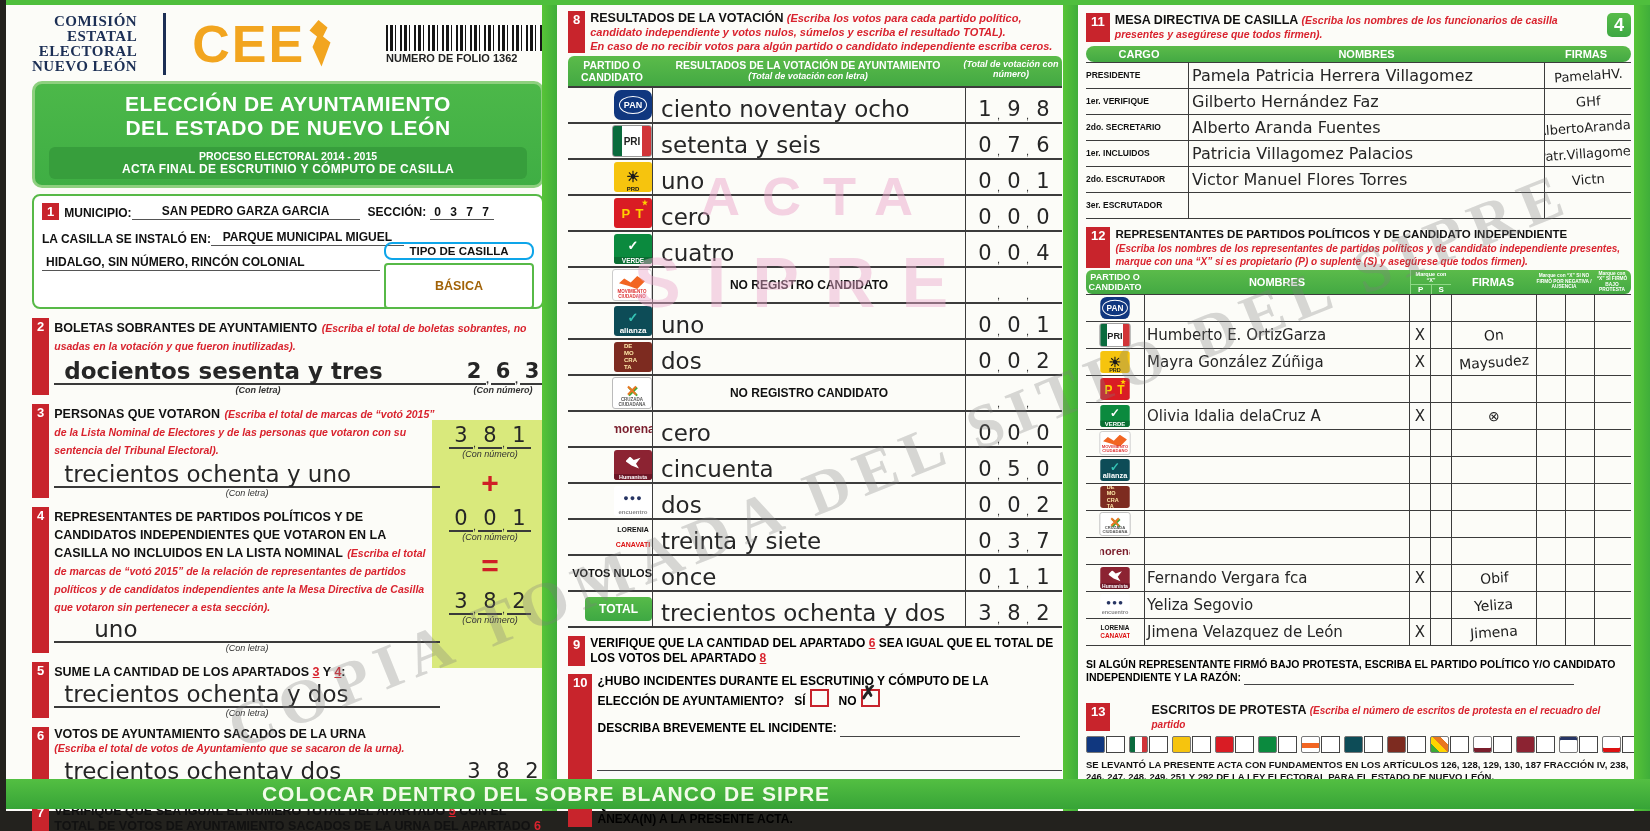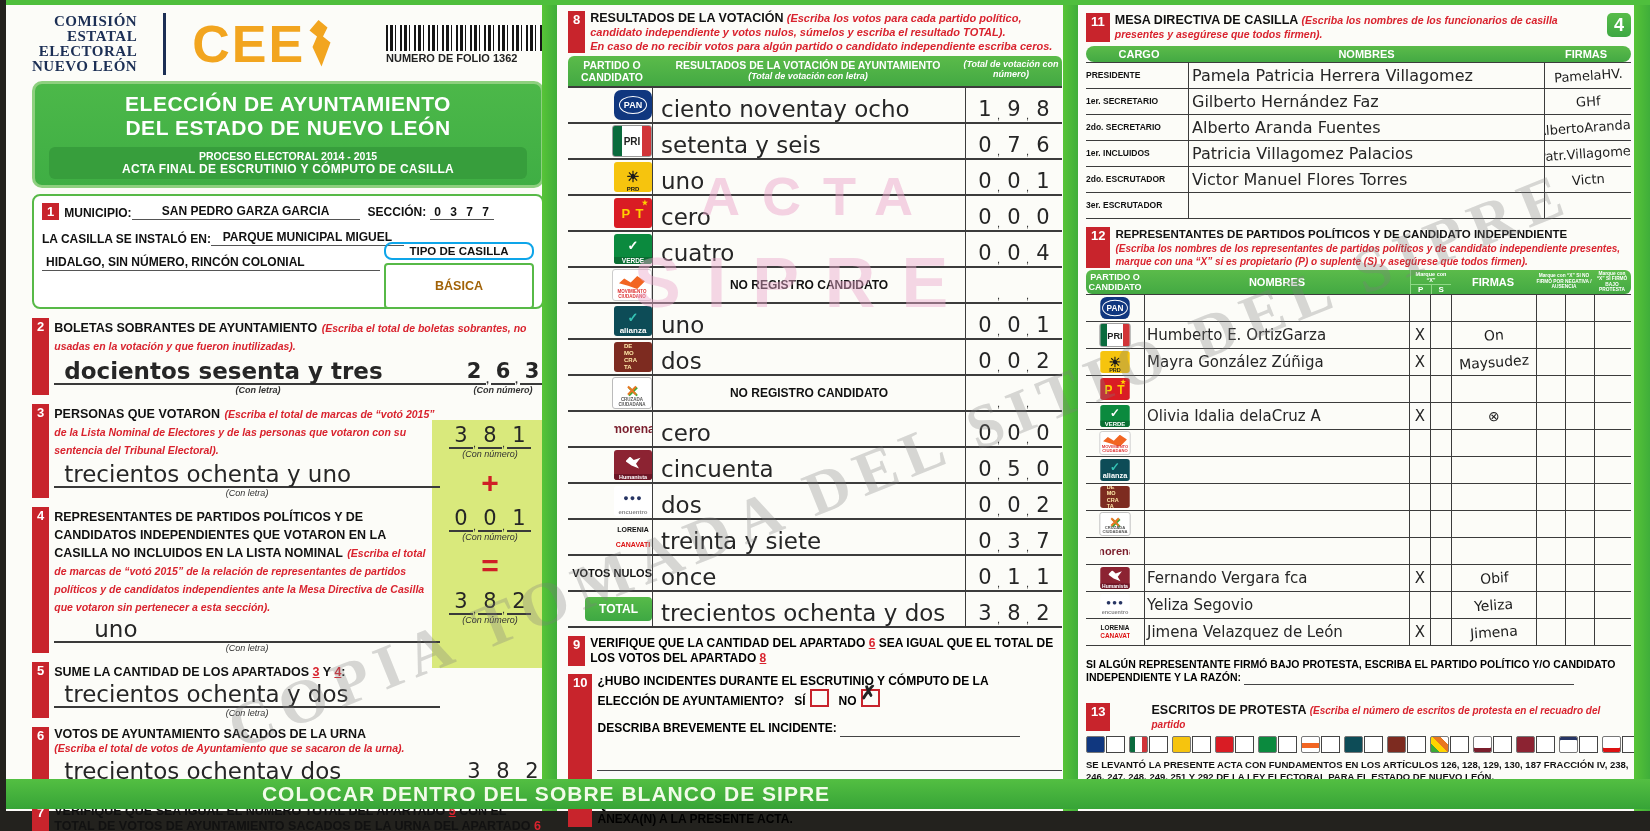--- a/index.html
+++ b/index.html
@@ -718,21 +718,21 @@
             <div class="cargo">PRESIDENTE</div>
             <div class="nom">
               <span class="hw">Pamela Patricia Herrera Villagomez</span>
             </div>
             <div class="fir">
               <span class="sig">PamelaHV.</span>
             </div>
           </div>
 
           <div class="t11row">
-            <div class="cargo">1er. SECRETARIO</div>
+            <div class="cargo">1er. VERIFIQUE</div>
             <div class="nom">
               <span class="hw">Gilberto Hernández Faz</span>
             </div>
             <div class="fir">
               <span class="sig">GHf</span>
             </div>
           </div>
 
           <div class="t11row">
             <div class="cargo">2do. SECRETARIO</div>

